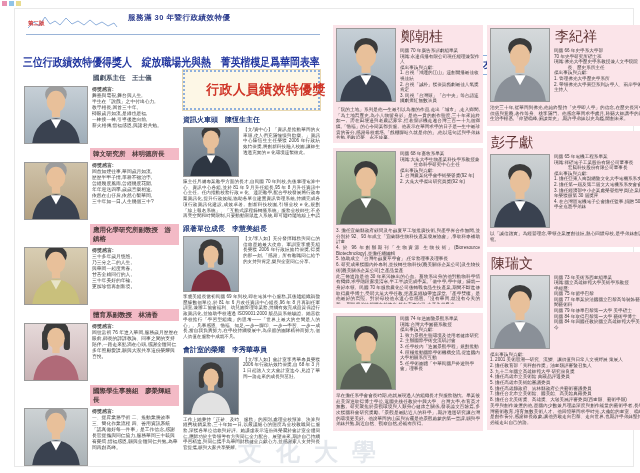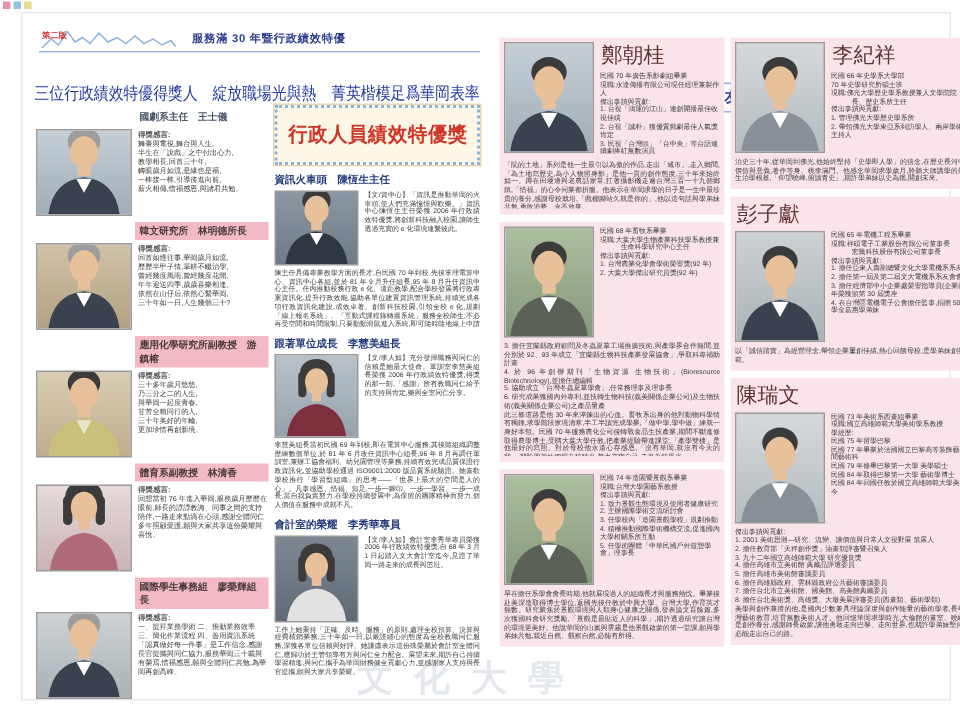--- a/index.html
+++ b/index.html
@@ -8,33 +8,33 @@
   .frame{position:absolute;left:14px;top:8px;right:6px;bottom:6px;border:1px solid #e9e9e9;}
   .pre{white-space:pre-line;}
   .fitx{white-space:nowrap;display:inline-block;transform-origin:0 50%;}
 
   
   .regmarks{position:absolute;left:2px;top:1px;display:flex;gap:2px;}
   .regmarks i{width:5px;height:5px;display:block;}
   .edge-mark{position:absolute;right:3px;top:26px;width:6px;height:10px;border-right:1px solid #bbb;border-top:1px solid #bbb;}
 
   
-  .lp-banner{position:absolute;left:26px;top:13px;width:294px;height:21px;border-bottom:1.5px solid #9ab4d8;display:flex;align-items:flex-end;}
+  .lp-banner{position:absolute;left:26px;top:13px;width:294px;height:21px;border-bottom:1.5px solid #9ab4d8;display:flex;}
   .edition{font-size:5.5px;color:#cc3333;font-weight:bold;position:absolute;left:2px;top:7px;}
   .skyline{height:17px;}
   .lp-running{font-size:7.5px;font-weight:bold;color:#2f3f8f;margin:0 0 3px 10px;letter-spacing:.5px;}
   .rp-banner{position:absolute;left:440px;top:48px;width:194px;height:30px;}
   .rp-pill{position:absolute;left:0px;top:7px;border:1.5px solid #8fb0dc;border-radius:10px;padding:2px 9px;font-size:10px;font-weight:bold;color:#2a3c8f;letter-spacing:1px;background:#fff;}
   .rp-sky{position:absolute;right:0;top:0;}
   .rp-edition{position:absolute;right:64px;top:16px;font-size:5.5px;color:#cc3333;font-weight:bold;}
 
   
   .headline{position:absolute;left:23px;top:36px;width:297px;color:#e23a1e;font-weight:bold;font-size:15px;}
   .headline .fitx{transform:scaleX(.80);}
-  .subheadline{position:absolute;left:23px;top:55px;width:297px;color:#2438a0;font-weight:normal;font-size:11.5px;}
+  .subheadline{position:absolute;left:23px;top:55px;width:297px;color:#2438a0;font-weight:bold;font-size:11.5px;}
   .subheadline .fitx{transform:scaleX(.86);}
 
   
   .photo{position:relative;overflow:hidden;border:1px solid #9a9a9a;flex:none;
     --skin:#e8c09a;--hair:#3b3b3b;--suit:#3a4250;--shirt:#fff;--bg1:#c6cfd6;--bg2:#9fadb8;
     background:linear-gradient(var(--bg1),var(--bg2));}
   .photo svg{position:absolute;inset:0;}
   .ph-warm{--bg1:#cfc2a8;--bg2:#b3a182;}
   .ph-tan{--bg1:#d8cdb2;--bg2:#bfae8e;--suit:#c9c07c;--shirt:#e8e4c8;}
   .ph-pink{--bg1:#e6d9d9;--bg2:#c9b4b6;--suit:#b06a78;}
@@ -52,21 +52,21 @@
   .senior.plain .sen-bar{background:transparent;color:#4a5568;}
   .sen-row{display:flex;margin-top:2px;}
   .sen-row .photo{width:62px;height:56px;}
   .sen-text{margin-left:4px;flex:1;height:58px;overflow:hidden;}
   .sen-label{font-size:5px;font-weight:bold;color:#555;margin-bottom:1px;}
   .sen-speech{font-size:4.8px;line-height:6px;color:#3c3c3c;}
 
   
   .col-center{position:absolute;left:183px;top:70px;width:137px;display:flex;flex-direction:column;gap:5px;}
   .award-box{height:36px;border:2px dotted #8fb0dc;outline:1px solid #e8d8b0;background:#fdf7e6;
-    display:flex;align-items:center;justify-content:center;}
+    display:flex;align-items:center;justify-content:flex-start;padding-left:18px;}
   .award-box span{font-family:"Liberation Serif", serif;font-weight:bold;font-size:13.5px;color:#cf3528;letter-spacing:.5px;transform:scaleX(.95);white-space:nowrap;}
   .admin .adm-title{font-size:7px;font-weight:bold;color:#223a7a;margin-bottom:2px;white-space:nowrap;}
   .adm-row{display:flex;}
   .adm-row .photo{width:54px;}
   .adm1 .photo{height:48px;} .adm2 .photo{height:54px;} .adm3 .photo{height:56px;}
   .adm-lead{margin-left:4px;flex:1;font-size:4.6px;line-height:5.7px;color:#3c3c3c;text-align:justify;overflow:hidden;}
   .adm1 .adm-lead{max-height:48px;} .adm2 .adm-lead{max-height:54px;} .adm3 .adm-lead{max-height:56px;}
   .adm-body{margin-top:2px;font-size:4.6px;line-height:5.7px;color:#3c3c3c;text-align:justify;overflow:hidden;}
   .adm1 .adm-body{max-height:40px;} .adm2 .adm-body{max-height:52px;} .adm3 .adm-body{max-height:40px;}
 

